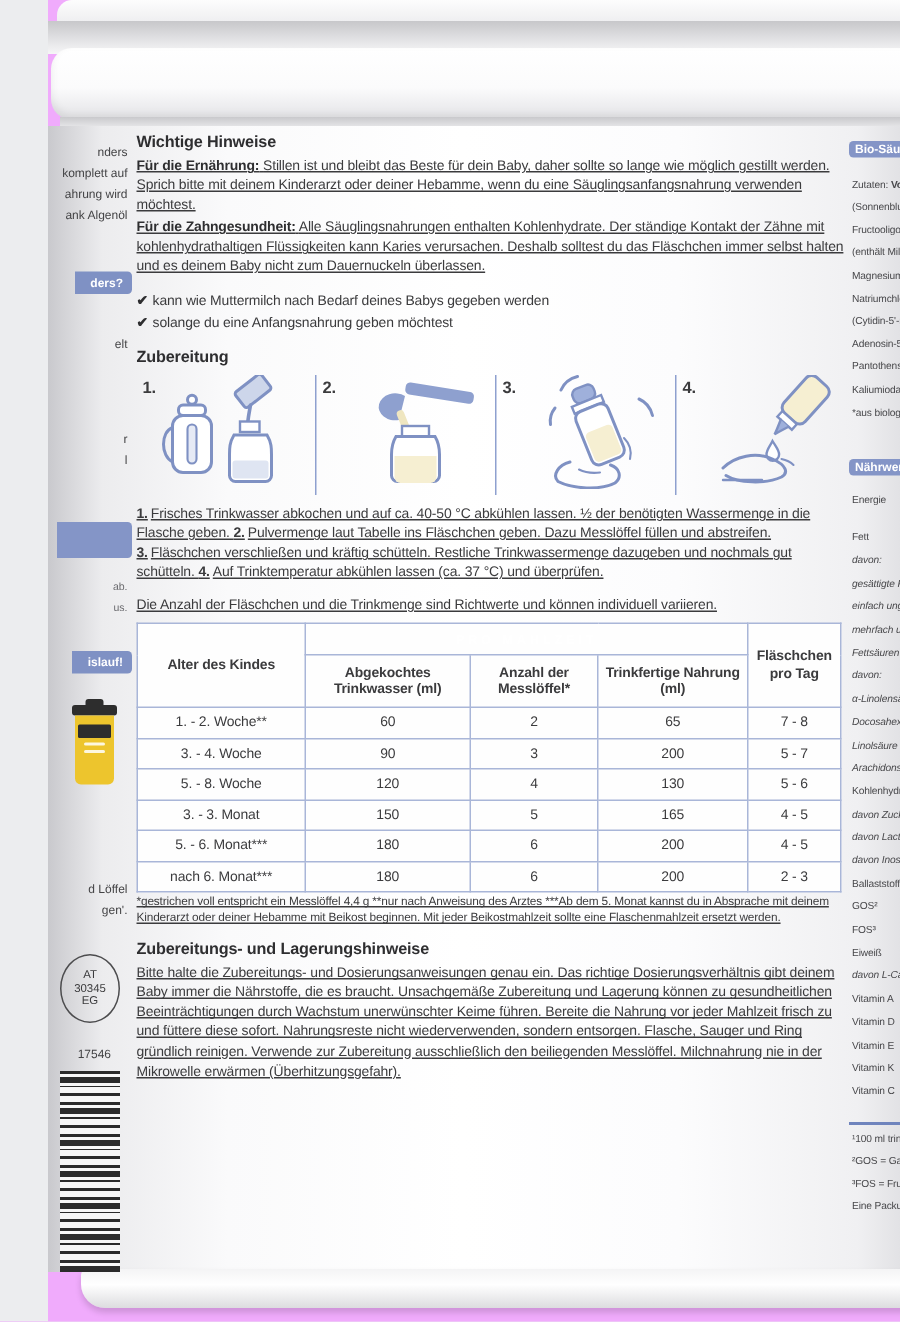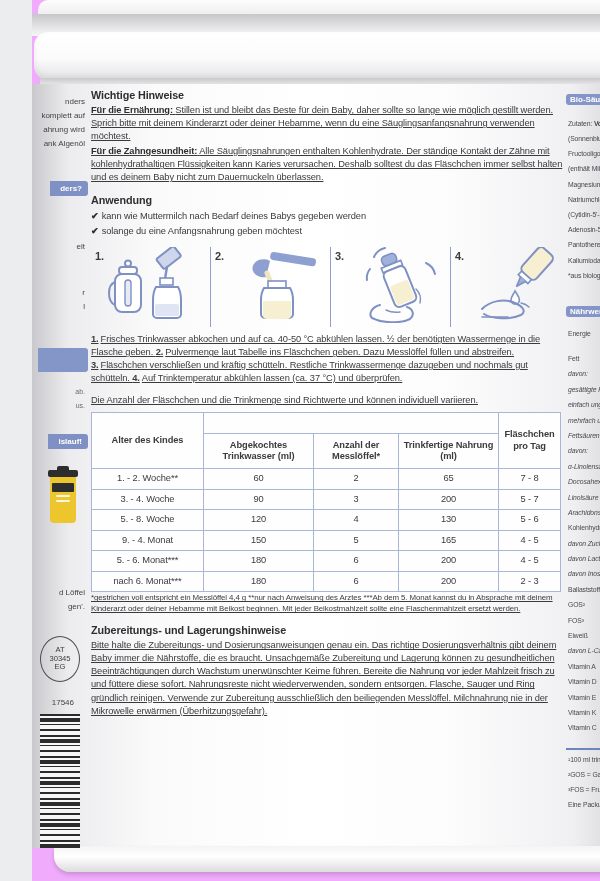--- a/index.html
+++ b/index.html
@@ -82,31 +82,31 @@
   <div class="label"></div>
   <div class="base"></div>
 
   <div class="center">
 
     <h3>Wichtige Hinweise</h3>
     <p><span class="lead">Für die Ernährung:</span> <span>Stillen ist und bleibt das Beste für dein Baby, daher sollte so lange wie möglich gestillt werden. Sprich bitte mit deinem Kinderarzt oder deiner Hebamme, wenn du eine Säuglingsanfangsnahrung verwenden möchtest.</span></p>
     <p><span class="lead">Für die Zahngesundheit:</span> <span>Alle Säuglingsnahrungen enthalten Kohlenhydrate. Der ständige Kontakt der Zähne mit kohlenhydrathaltigen Flüssigkeiten kann Karies verursachen. Deshalb solltest du das Fläschchen immer selbst halten und es deinem Baby nicht zum Dauernuckeln überlassen.</span></p>
 
     <div class="sec">
-      <h3>Anwendung</h3>
       <ul class="checks">
 
 
           <li><span class="chk">✔</span><span>kann wie Muttermilch nach Bedarf deines Babys gegeben werden</span></li>
 
           <li><span class="chk">✔</span><span>solange du eine Anfangsnahrung geben möchtest</span></li>
         </ul>
     </div>
 
     <div class="sec">
+      <h3>Zubereitung</h3>
       <div class="steps">
         <div class="step">
           <span class="num">1.</span>
           <svg viewBox="0 0 104 76">
             <g fill="none" stroke="#7f91c3" stroke-width="2" stroke-linecap="round">
               <rect x="9" y="27" width="26" height="38" rx="7" fill="#ffffff"></rect>
               <path d="M9 35 C 1 38 1 54 9 58"></path>
               <rect x="13" y="20" width="18" height="7" rx="3" fill="#ffffff"></rect>
               <circle cx="22" cy="16.5" r="3" fill="#ffffff"></circle>
               <rect x="19" y="33" width="6" height="26" rx="3" fill="#e6eaf5" stroke-width="1.4"></rect>
@@ -218,21 +218,21 @@
 
             <tr>
               <td class="age">5. - 8. Woche</td>
               <td>120</td>
               <td>4</td>
               <td>130</td>
               <td>5 - 6</td>
             </tr>
 
             <tr>
-              <td class="age">9. - 4. Monat</td>
+              <td class="age">3. - 3. Monat</td>
               <td>150</td>
               <td>5</td>
               <td>165</td>
               <td>4 - 5</td>
             </tr>
 
             <tr>
               <td class="age">5. - 6. Monat***</td>
               <td>180</td>
               <td>6</td>
@@ -257,21 +257,21 @@
       <p>Bitte halte die Zubereitungs- und Dosierungsanweisungen genau ein. Das richtige Dosierungsverhältnis gibt deinem Baby immer die Nährstoffe, die es braucht. Unsachgemäße Zubereitung und Lagerung können zu gesundheitlichen Beeinträchtigungen durch Wachstum unerwünschter Keime führen. Bereite die Nahrung vor jeder Mahlzeit frisch zu und füttere diese sofort. Nahrungsreste nicht wiederverwenden, sondern entsorgen. Flasche, Sauger und Ring gründlich reinigen. Verwende zur Zubereitung ausschließlich den beiliegenden Messlöffel. Milchnahrung nie in der Mikrowelle erwärmen (Überhitzungsgefahr).</p>
     </div>
   </div>
 
   <div class="leftstrip">
     <div class="lf" style="top:97px">nders</div>
     <div class="lf" style="top:111px">komplett auf</div>
     <div class="lf" style="top:125px">ahrung wird</div>
     <div class="lf" style="top:139px">ank Algenöl</div>
     <div class="badge-l" style="top:181px">ders?</div>
-    <div class="lf" style="top:242px">elt</div>
+    <div class="lf" style="top:225px">elt</div>
     <div class="lf" style="top:288px">r</div>
     <div class="lf" style="top:302px">l</div>
     <div class="blueband" style="top:348px"></div>
     <div class="lf small" style="top:388px">ab.</div>
     <div class="lf small" style="top:402px">us.</div>
     <div class="badge-l" style="top:434px">islauf!</div>
     <div class="bin" style="top:466px">
       <div class="handle"></div>
         <div class="cap"></div>
       <div class="body">

